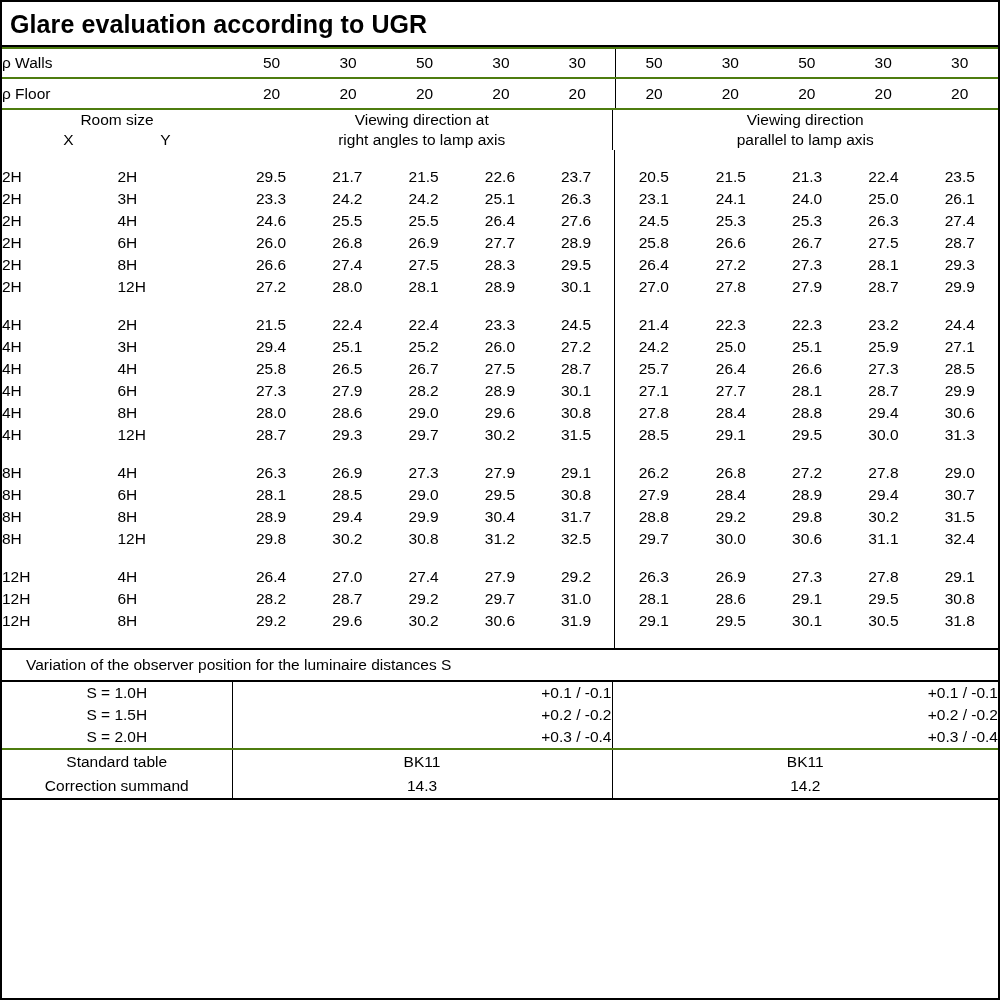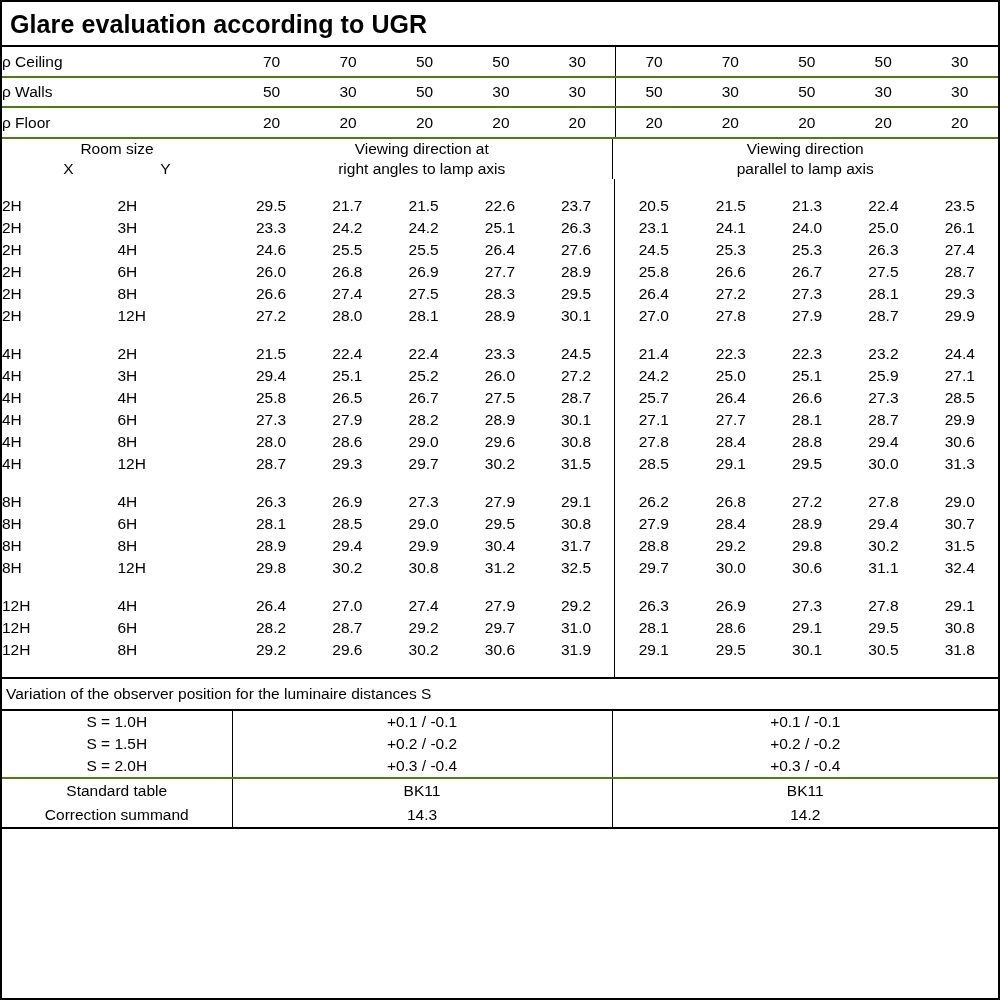--- a/index.html
+++ b/index.html
@@ -86,33 +86,33 @@
     text-align: left;
     font-size: 15.5px;
     height: 22px;
     line-height: 22px;
   }
   .spacer-row td {
     height: 16px;
   }
   .note {
     font-size: 15.5px;
-    padding: 6px 0 6px 4px;
+    padding: 6px 0 6px 24px;
     text-align: left;
   }
   .var-left {
     font-size: 15.5px;
     line-height: 22px;
     text-align: center;
     padding: 8px 0 8px 0;
   }
   .var-mid {
     font-size: 15.5px;
     line-height: 22px;
-    text-align: center;
+    text-align: right;
     padding: 8px 0 8px 0;
   }
   .std-left {
     font-size: 15.5px;
     line-height: 24px;
     text-align: center;
     padding: 8px 0 10px 0;
   }
   .std-val {
     font-size: 15.5px;
@@ -138,33 +138,20 @@
         <col style="width:76px">
         <col style="width:76px">
         <col style="width:76px">
       <col style="width:76px">
         <col style="width:76px">
         <col style="width:76px">
         <col style="width:76px">
         <col style="width:76px">
     </colgroup>
     <tbody>
-        <tr class="rowh">
-      <td class="lbl">ρ Ceiling</td>
-      <td class="num">70</td>
-      <td class="num">70</td>
-      <td class="num">50</td>
-      <td class="num">50</td>
-      <td class="num">30</td>
-      <td class="num vline">70</td>
-      <td class="num">70</td>
-      <td class="num">50</td>
-      <td class="num">50</td>
-      <td class="num">30</td>
-    </tr>
     <tr class="rowh">
       <td class="lbl hline-top">ρ Walls</td>
       <td class="num hline-top">50</td>
       <td class="num hline-top">30</td>
       <td class="num hline-top">50</td>
       <td class="num hline-top">30</td>
       <td class="num hline-top">30</td>
       <td class="num hline-top vline">50</td>
       <td class="num hline-top">30</td>
       <td class="num hline-top">50</td>

